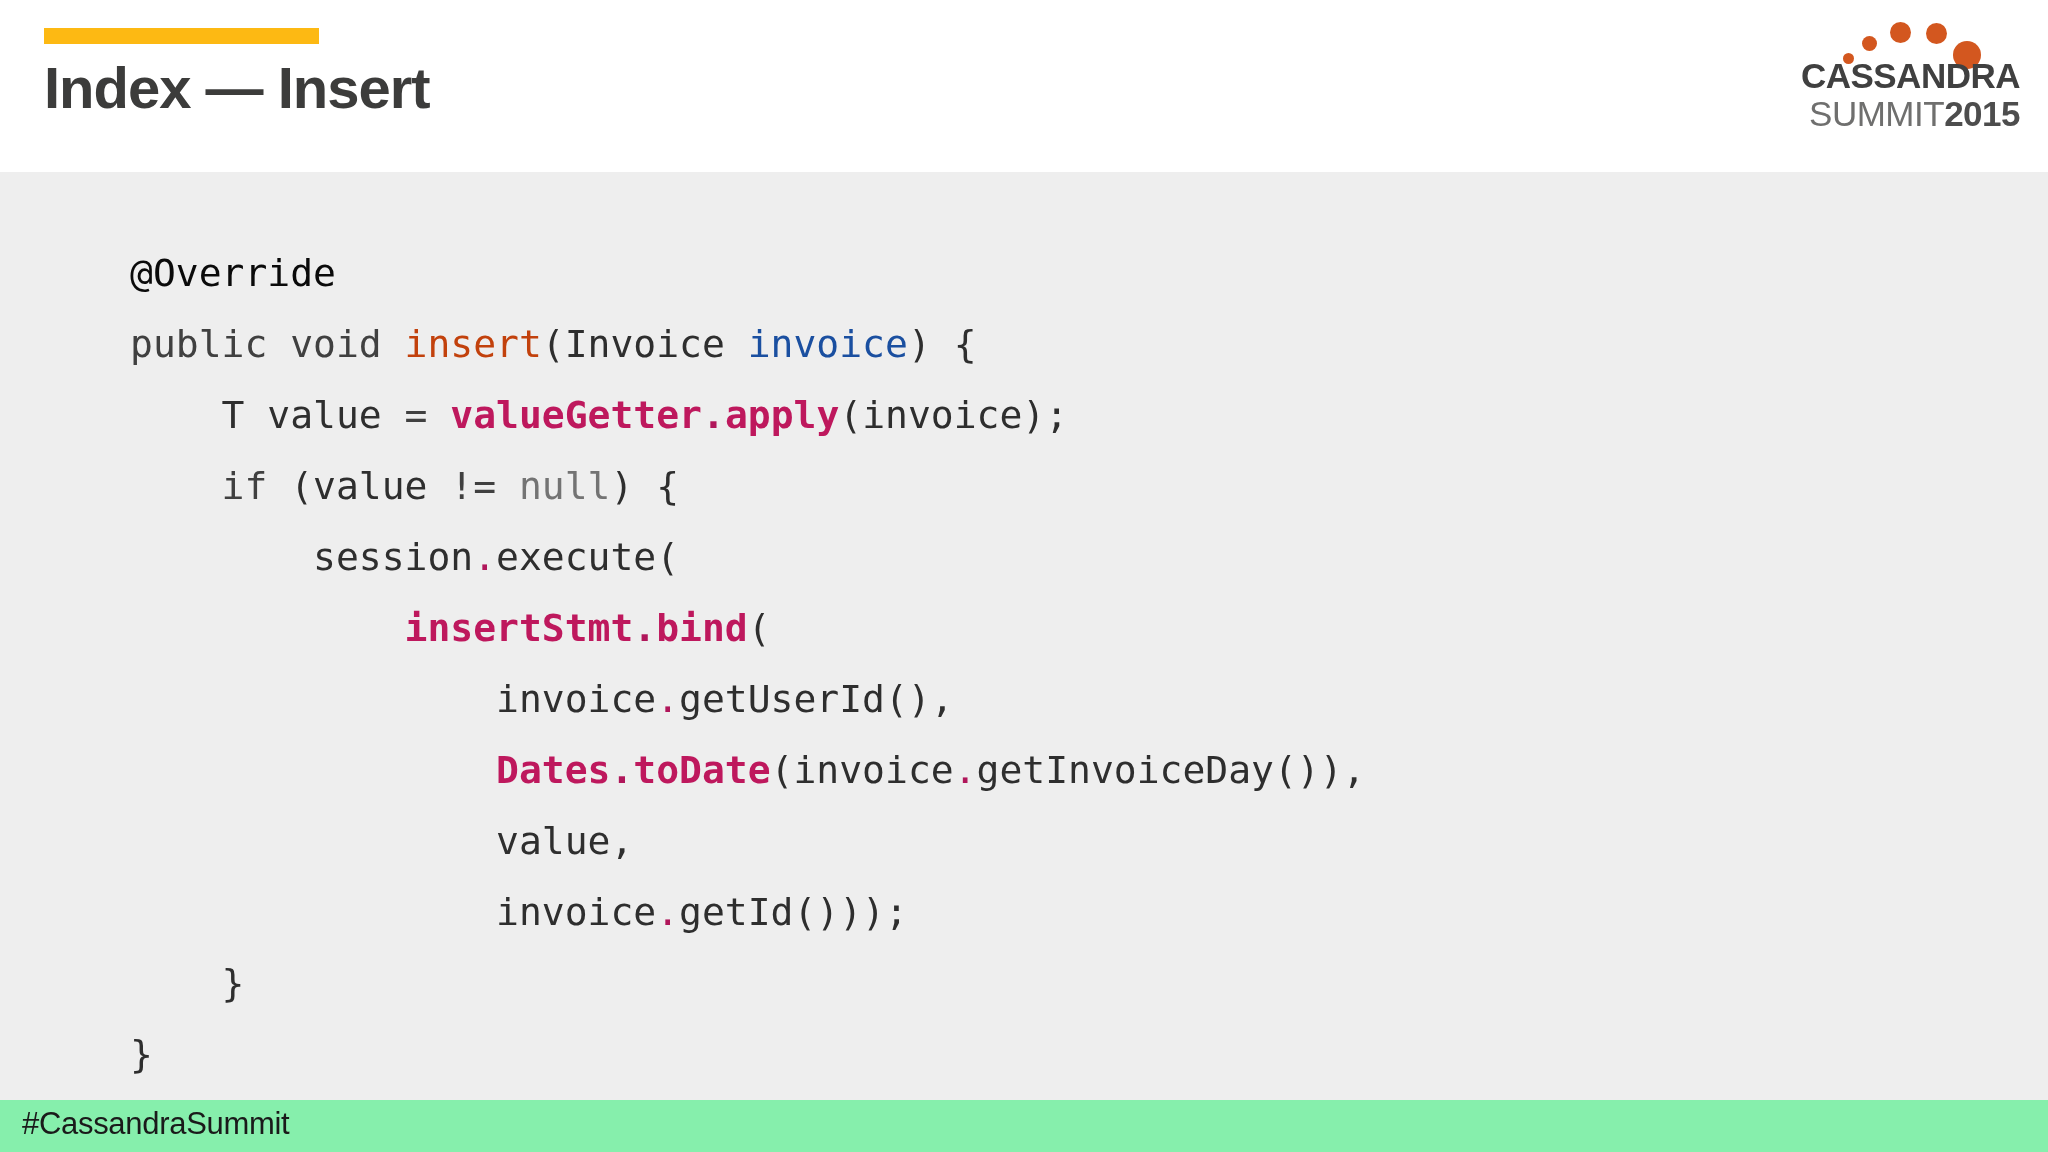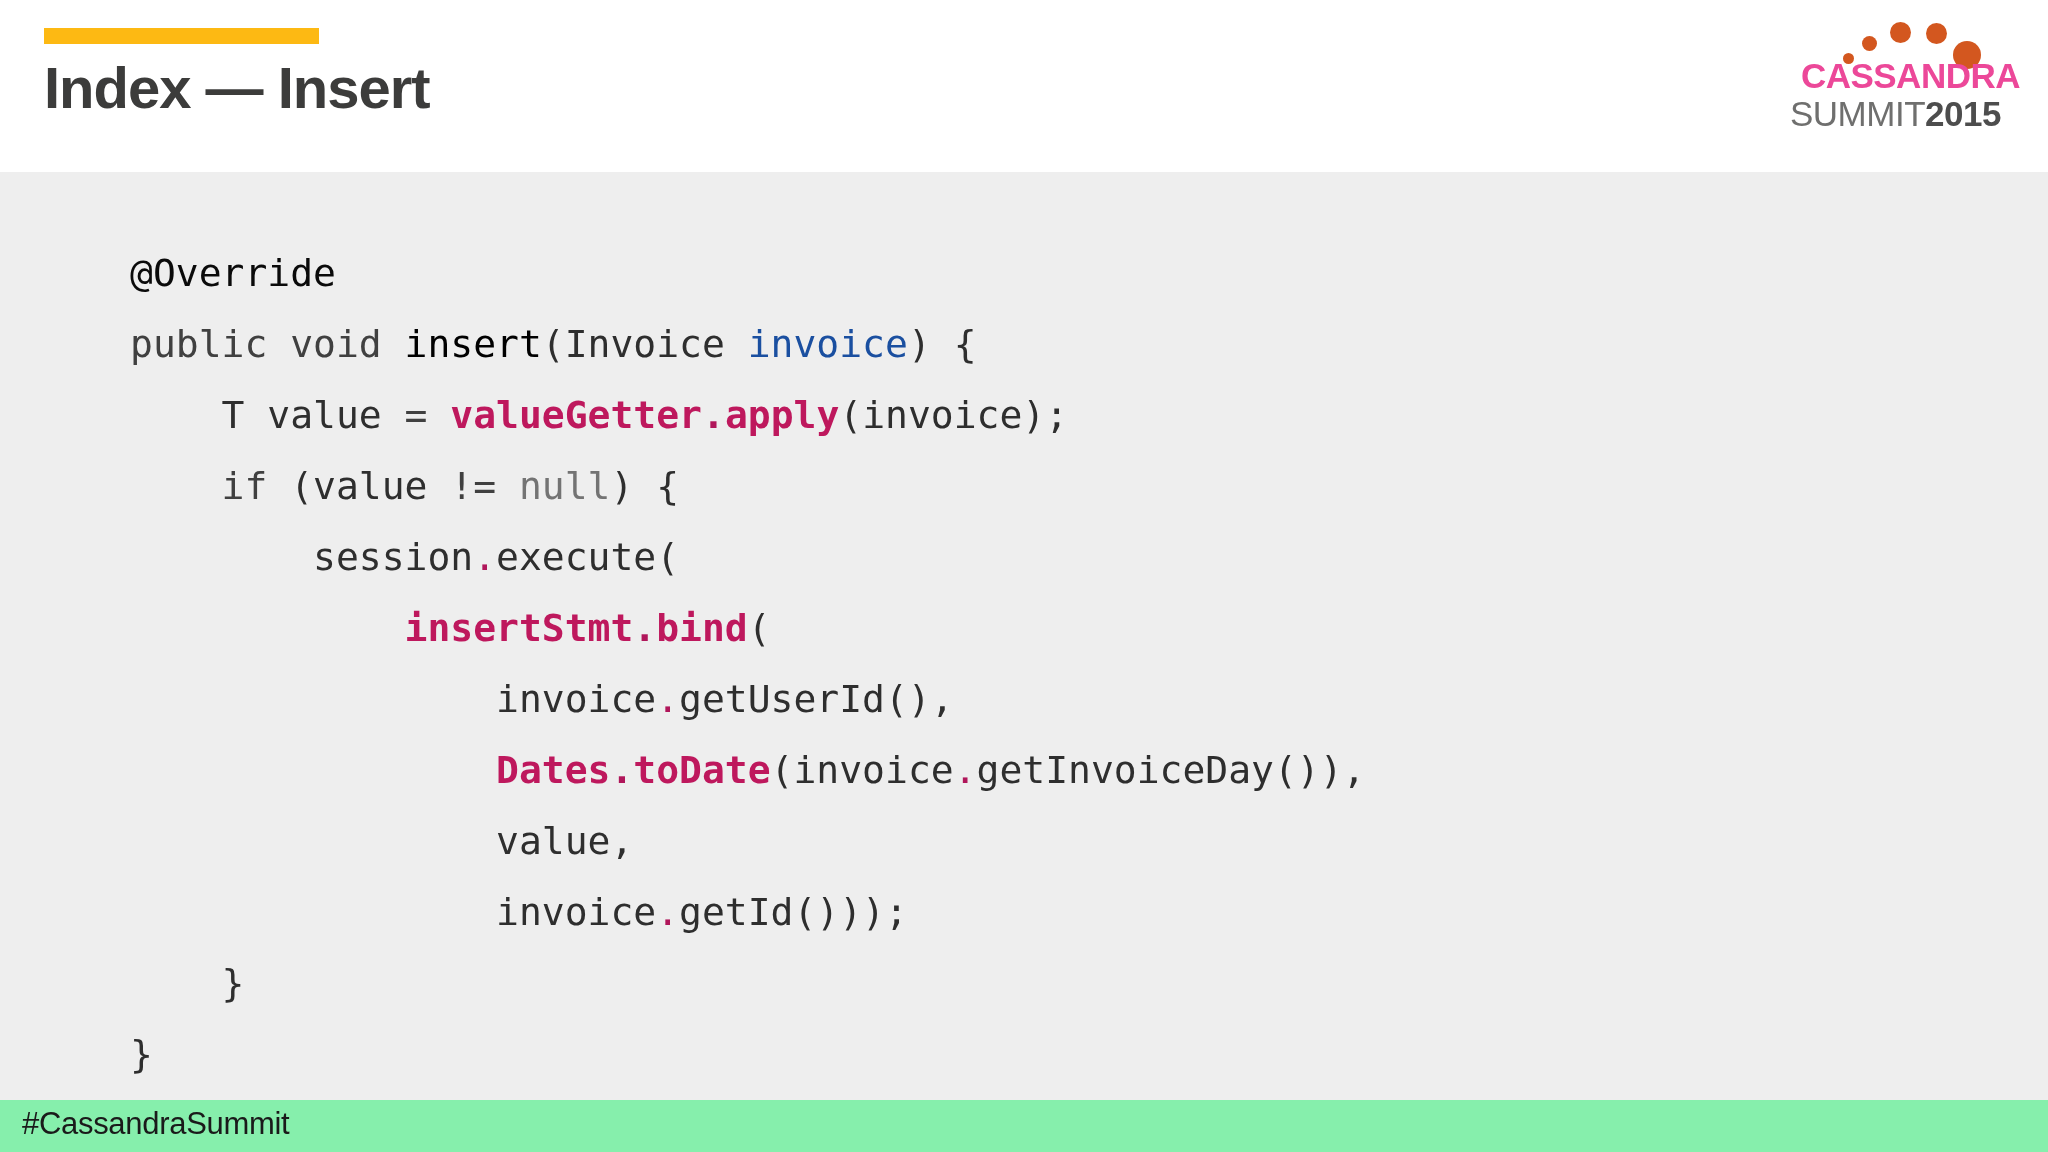--- a/index.html
+++ b/index.html
@@ -83,29 +83,30 @@
   .logo-word1 {
     position: absolute;
     left: 0;
     top: 50px;
     width: 230px;
     text-align: right;
     font-family: "Liberation Sans", sans-serif;
     font-size: 35px;
     font-weight: bold;
     letter-spacing: -0.5px;
-    color: #ec4899;
+    color: #404040;
     line-height: 1;
     white-space: nowrap;
   }
   .logo-word2 {
     position: absolute;
     left: 0;
     top: 88px;
     width: 230px;
+    text-align: right;
     font-family: "Liberation Sans", sans-serif;
     font-size: 35px;
     font-weight: normal;
     letter-spacing: -0.5px;
     color: #6f6f6e;
     line-height: 1;
     white-space: nowrap;
   }
   .logo-word2 .yr {
     font-weight: bold;
@@ -131,21 +132,21 @@
     color: #2e2e2e;
     white-space: pre;
     letter-spacing: 0px;
   }
   .code-line { white-space: pre; }
 
   
   .tok-plain   { color: #2e2e2e; }
   .tok-black   { color: #0a0a0a; }
   .tok-kw      { color: #404040; }
-  .tok-method  { color: #000000; }
+  .tok-method  { color: #c2410c; }
   .tok-param   { color: #1a4fa0; }
   .tok-null    { color: #737373; }
   .tok-dot     { color: #b0165a; }
   .tok-bold    { font-weight: bold; color: #be185d; }
 
   
   .footer {
     position: absolute;
     left: 0;
     top: 1100px;

